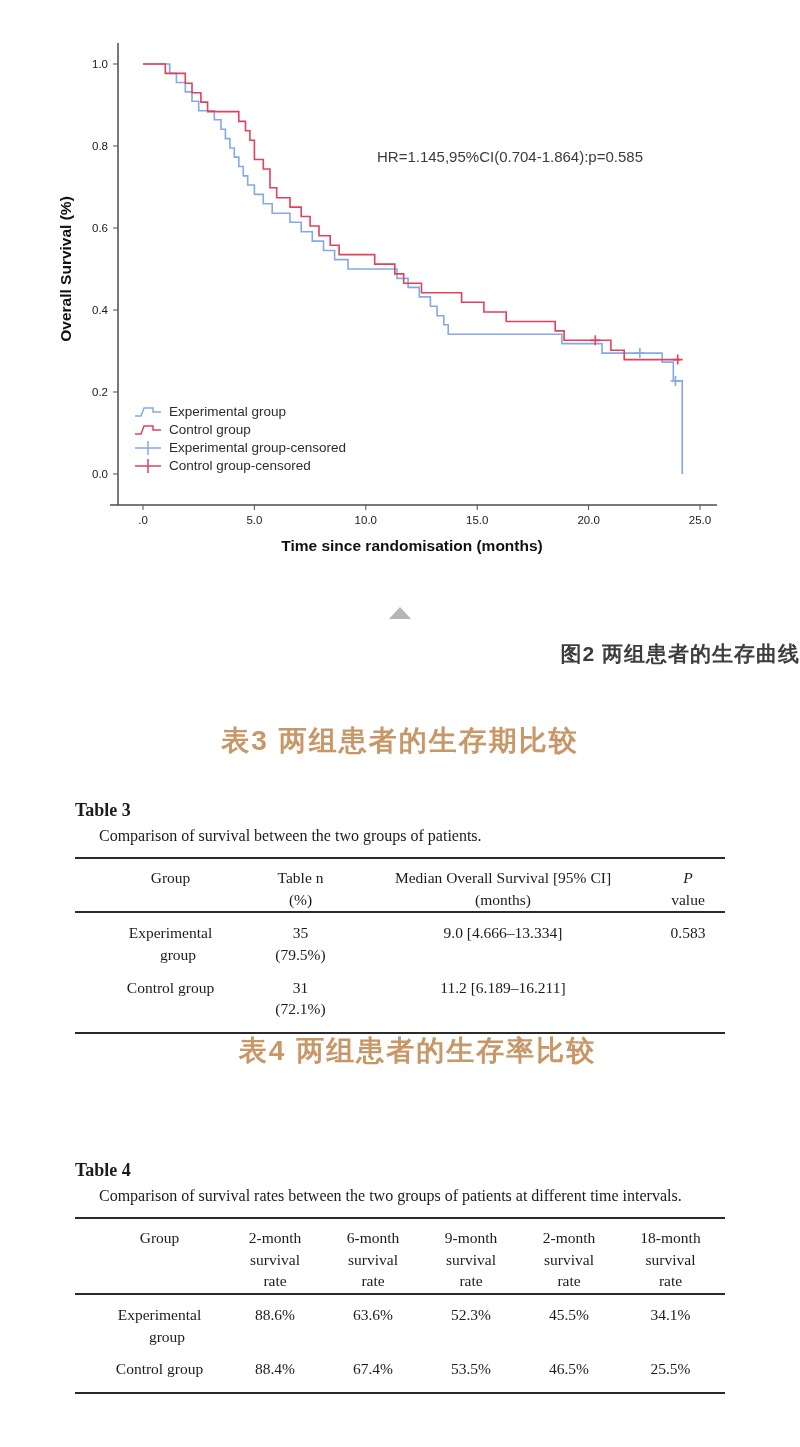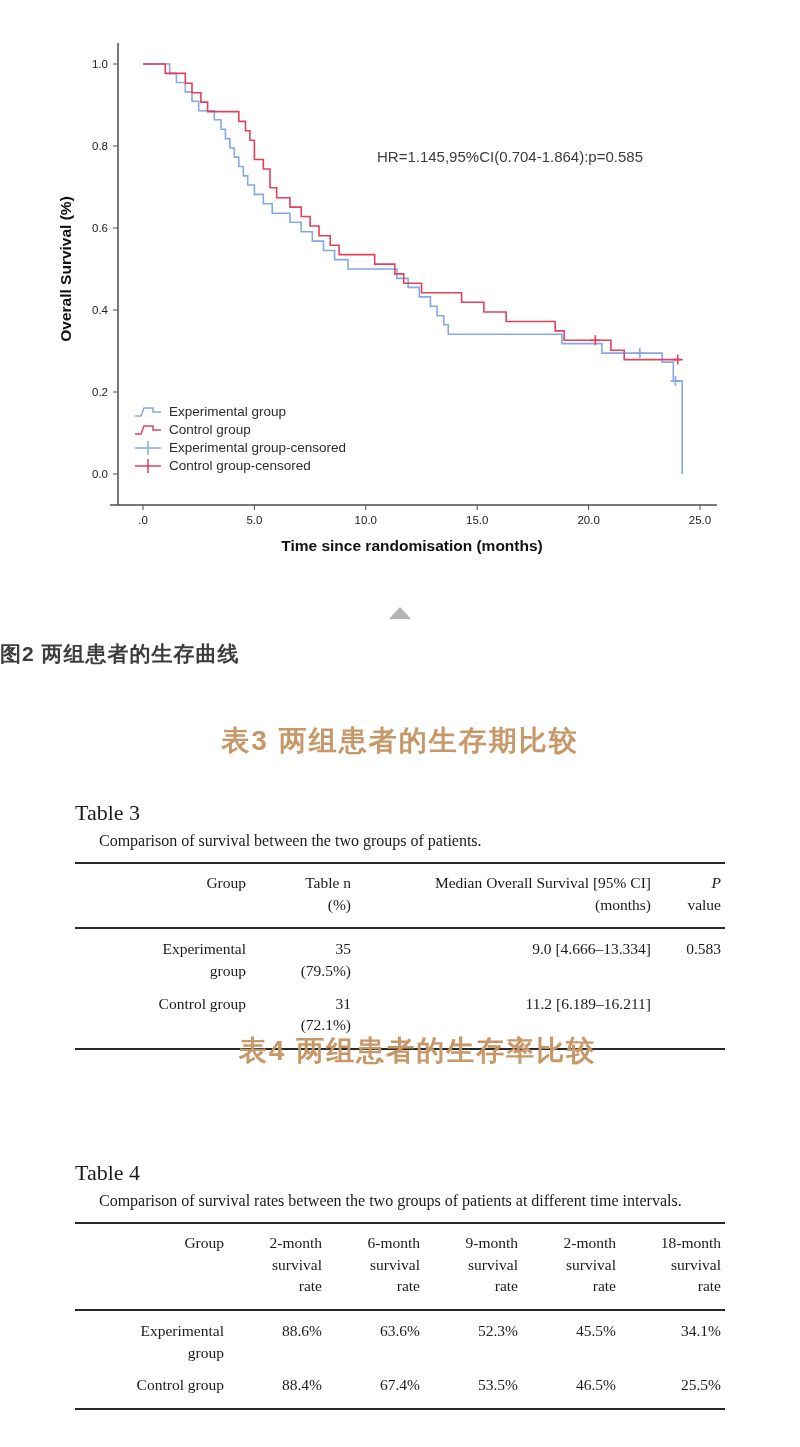--- a/index.html
+++ b/index.html
@@ -7,40 +7,40 @@
   body { font-family:"Liberation Sans", sans-serif; }
   .page { position:relative; width:800px; height:1447px; margin:0 auto; background:#ffffff; overflow:hidden; }
 
   .chart-area { position:absolute; left:55px; top:35px; width:690px; height:530px; }
   .chart-area svg { width:100%; height:100%; font-family:"Liberation Sans", sans-serif; }
 
   .fig-indicator-row { position:absolute; top:607px; left:0; width:100%; display:flex; justify-content:center; }
   .triangle-up { width:0; height:0; border-left:11px solid transparent; border-right:11px solid transparent;
                  border-bottom:12px solid #b5b5b5; }
 
-  .fig-caption { position:absolute; top:640px; left:0; width:100%; text-align:left;
+  .fig-caption { position:absolute; top:640px; left:0; width:100%; text-align:right;
                  font-size:21px; font-weight:bold; color:#3d3d3d; letter-spacing:1px; }
 
   .section-heading { position:absolute; left:0; width:100%; text-align:center;
                      font-size:28px; font-weight:bold; color:#c79767; letter-spacing:2px; }
   #heading-table3 { top:722px; }
   #heading-table4 { top:1032px;padding-left:35px; }
 
   .table-block { position:absolute; left:75px; width:650px; font-family:"Liberation Serif", serif; color:#1b1b1b; }
   #table3-block { top:800px; }
   #table4-block { top:1160px; }
 
-  .tbl-label { font-weight:normal; font-size:22px; margin-bottom:3px; }
+  .tbl-label { font-weight:bold; font-size:18px; margin-bottom:3px; }
   .tbl-caption { font-size:16px; line-height:1.5; margin-bottom:9px;margin-left:24px; }
 
   .paper-table { width:100%; border-collapse:collapse;
                  border-top:2px solid #2a2a2a; border-bottom:2px solid #2a2a2a; }
   .paper-table thead tr { border-bottom:2px solid #2a2a2a; }
-  .paper-table th, .paper-table td { text-align:right; vertical-align:top; font-weight:normal;
-                 font-size:15.5px; line-height:1.4; padding:8px 4px 12px 0; }
+  .paper-table th, .paper-table td { text-align:center; vertical-align:top; font-weight:normal;
+                 font-size:15.5px; line-height:1.4; padding:8px 4px 1px 0; }
   .paper-table th:first-child, .paper-table td:first-child { padding-left:20px; }
   .paper-table tbody td { padding-top:9px; padding-bottom:2px; }
   .paper-table tbody tr:last-child td { padding-bottom:12px; }
   .cell-line { display:block; }
   .paper-table td:first-child .cell-line + .cell-line { padding-left:15px; }
   #table3 thead th:last-child .cell-line:first-child { font-style:italic; }
 </style>
 </head>
 <body>
 

